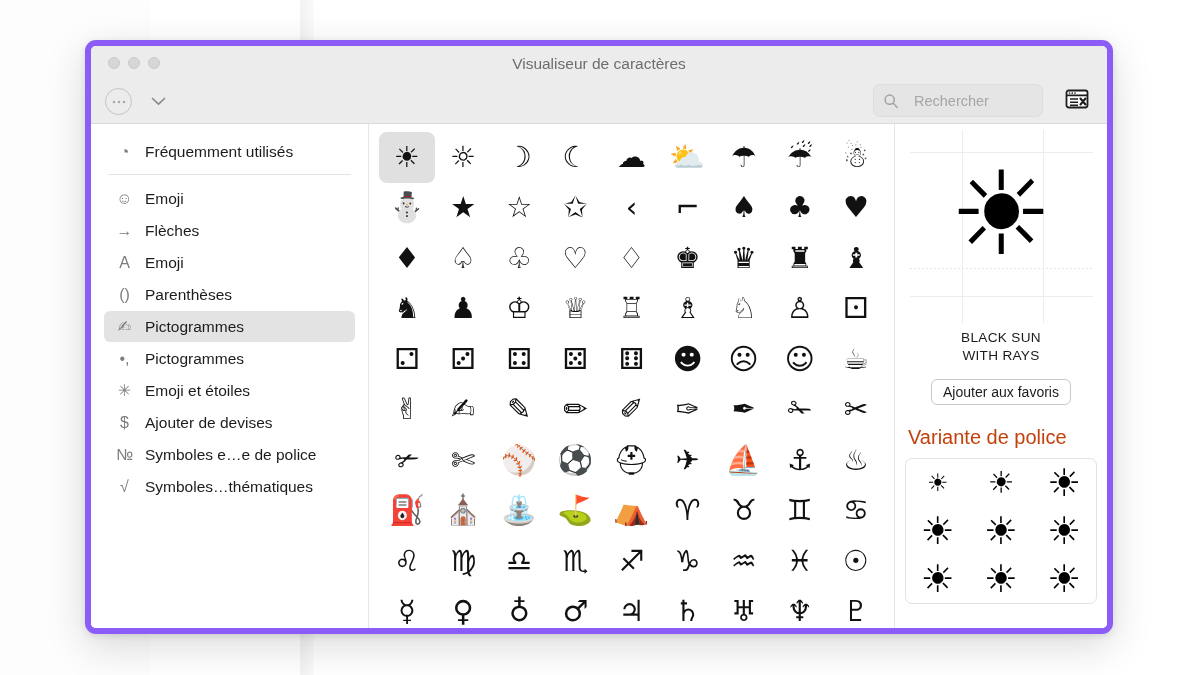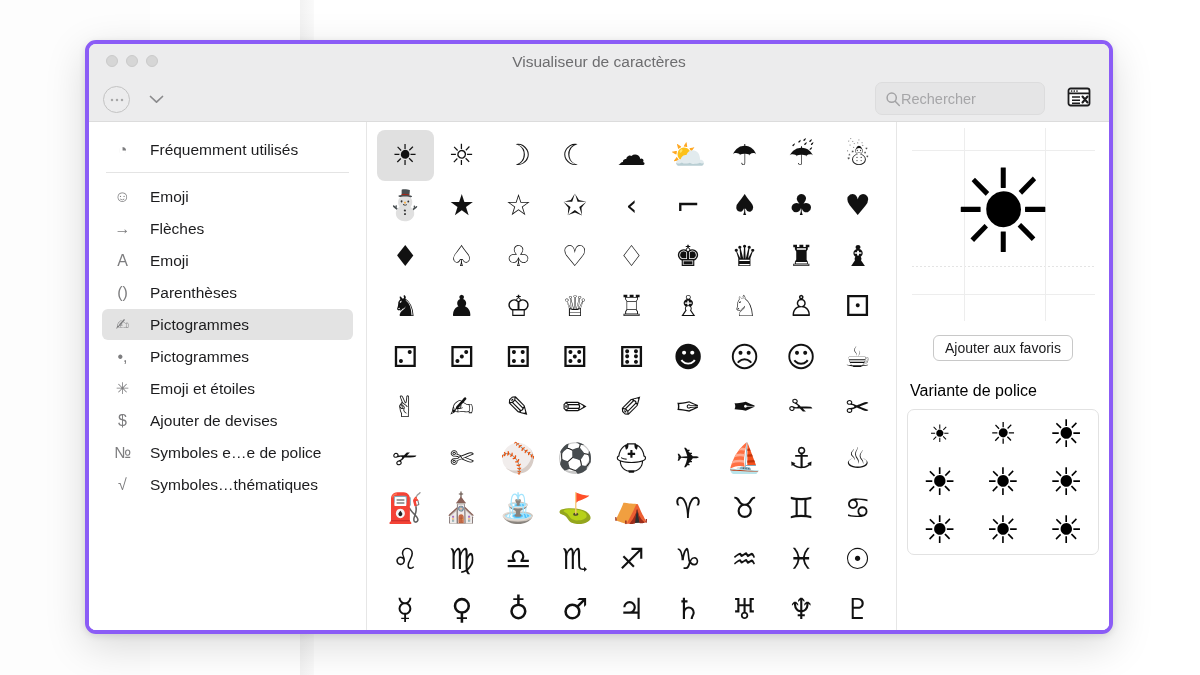--- a/index.html
+++ b/index.html
@@ -26,21 +26,21 @@
 
   
   .window {
     position: absolute;
     left: 85px; top: 40px;
     width: 1028px; height: 594px;
     border-radius: 11px;
     background: #ffffff;
     box-shadow: 0 12px 40px rgba(0,0,0,0.15), 0 2px 7px rgba(0,0,0,0.10);
     overflow: hidden;
-    border: 4px solid #8b5cf6;
+    border: 6px solid #8b5cf6;
   }
 
   
   .titlebar {
     position: relative;
     height: 78px;
     background: #ececed;
     border-bottom: 1px solid #dcdcdc;
   }
   .traffic {
@@ -76,21 +76,21 @@
     position: absolute; right: 64px; top: 2px;
     width: 170px; height: 33px;
     border-radius: 7px;
     background: #e5e5e6;
     border: 1px solid #dcdcdd;
     display: flex; align-items: center; padding: 0 9px;
   }
   .search-icon { width: 16px; height: 16px; flex: 0 0 16px; color: #a3a3a5; }
   .search-input {
     border: 0; background: transparent; outline: none;
-    margin-left: 0; width: 128px;
+    margin-left: 15px; width: 128px;
     font-family: inherit; font-size: 14.5px; color: #3a3a3c;
   }
   .search-input::placeholder { color: #a6a6a8; }
   .panel-btn {
     position: absolute; right: 17px; top: 6px;
     width: 26px; height: 22px;
   }
 
   
   .body { display: flex; height: 515px; background: #ffffff; }
@@ -107,21 +107,21 @@
     padding: 0 9px;
     margin-bottom: 1px;
   }
   .side-item.selected { background: #e3e3e3; }
   .side-ico {
     width: 23px; flex: 0 0 23px;
     display: flex; align-items: center; justify-content: center;
     color: #7d7d7f; font-size: 16px;
   }
   .side-label {
-    margin-left: 16px;
+    margin-left: 9px;
     font-size: 15.5px;
     color: #1c1c1e;
     white-space: nowrap;
   }
   .side-divider {
     height: 1px; background: #e4e4e4;
     margin: 7px 4px 8px 4px;
   }
 
   
@@ -187,22 +187,22 @@
     border-radius: 6px;
     border: 1px solid #c8c8c8;
     background: #fff;
     font-family: inherit;
     font-size: 14px;
     color: #1c1c1e;
     white-space: nowrap;
   }
   .variant-title {
     margin: 21px 0 2px 13px;
-    font-size: 16px;
-    color: #000000;
+    font-size: 20px;
+    color: #c2410c;
   }
   .variant-box {
     margin: 9px 10px 0 10px;
     border: 1px solid #e2e2e2;
     border-radius: 7px;
     background: #fff;
     height: 146px;
     display: grid;
     grid-template-columns: repeat(3, 1fr);
     grid-template-rows: repeat(3, 1fr);
@@ -422,20 +422,24 @@
 
       <div class="detail">
         <div class="preview">
           <div class="guide-h" style="top:22px"></div>
           <div class="guide-h" style="top:166px"></div>
           <div class="guide-dot" style="top:138px"></div>
           <div class="guide-v" style="left:58px"></div>
           <div class="guide-v" style="left:139px"></div>
           <div class="preview-glyph">☀</div>
         </div>
+        <div class="uname">
+          <div>BLACK SUN</div>
+          <div>WITH RAYS</div>
+        </div>
         <button class="fav-btn">Ajouter aux favoris</button>
         <div class="variant-title">Variante de police</div>
         <div class="variant-box" id="variant-box">
             <div class="variant-cell" style="font-size: 24px;">☀</div>
             <div class="variant-cell" style="font-size: 30px;">☀</div>
             <div class="variant-cell" style="font-size: 38px;">☀</div>
             <div class="variant-cell" style="font-size: 38px;">☀</div>
             <div class="variant-cell" style="font-size: 38px;">☀</div>
             <div class="variant-cell" style="font-size: 38px;">☀</div>
             <div class="variant-cell" style="font-size: 38px;">☀</div>

